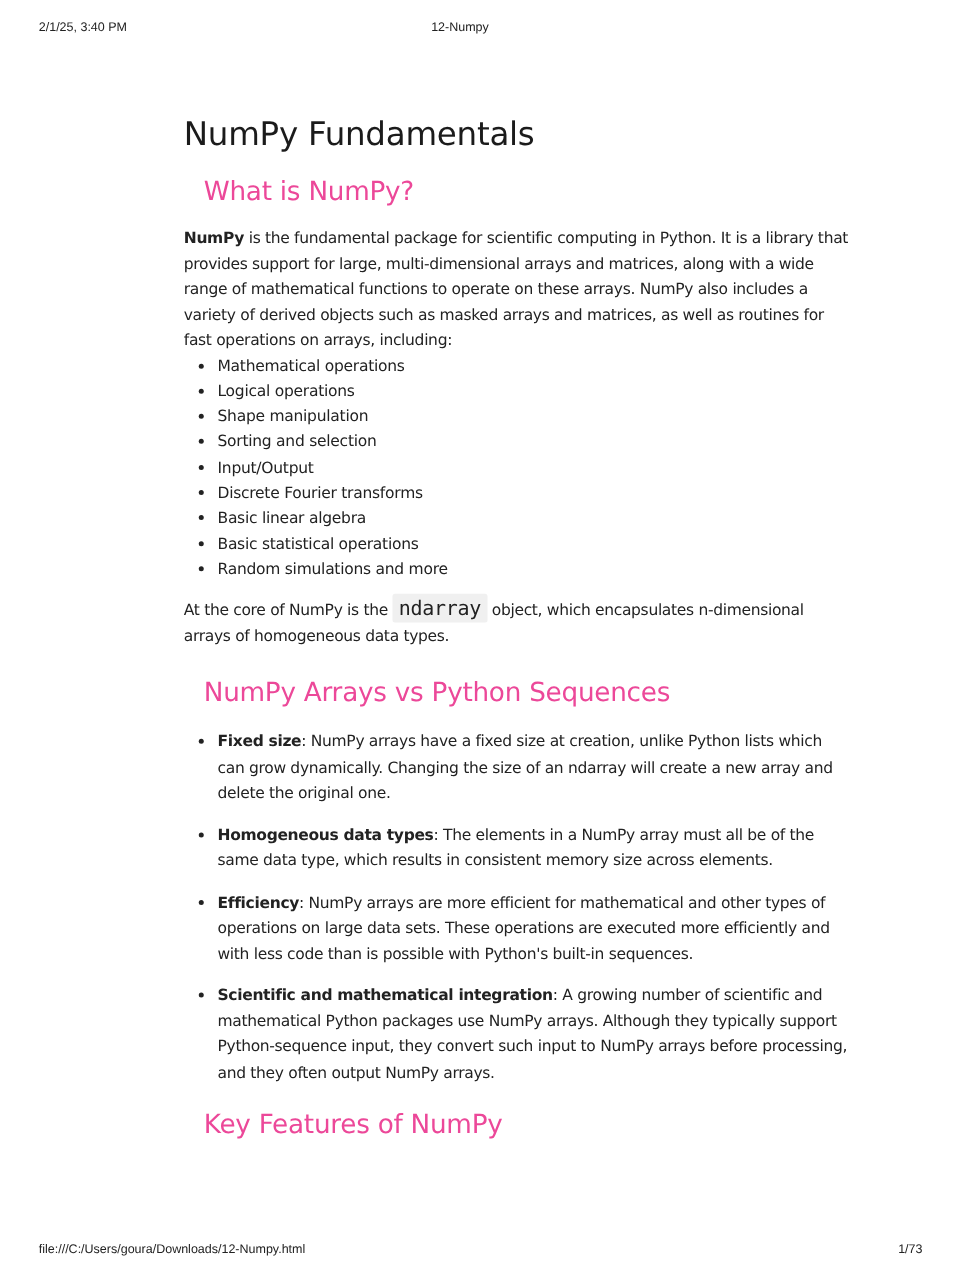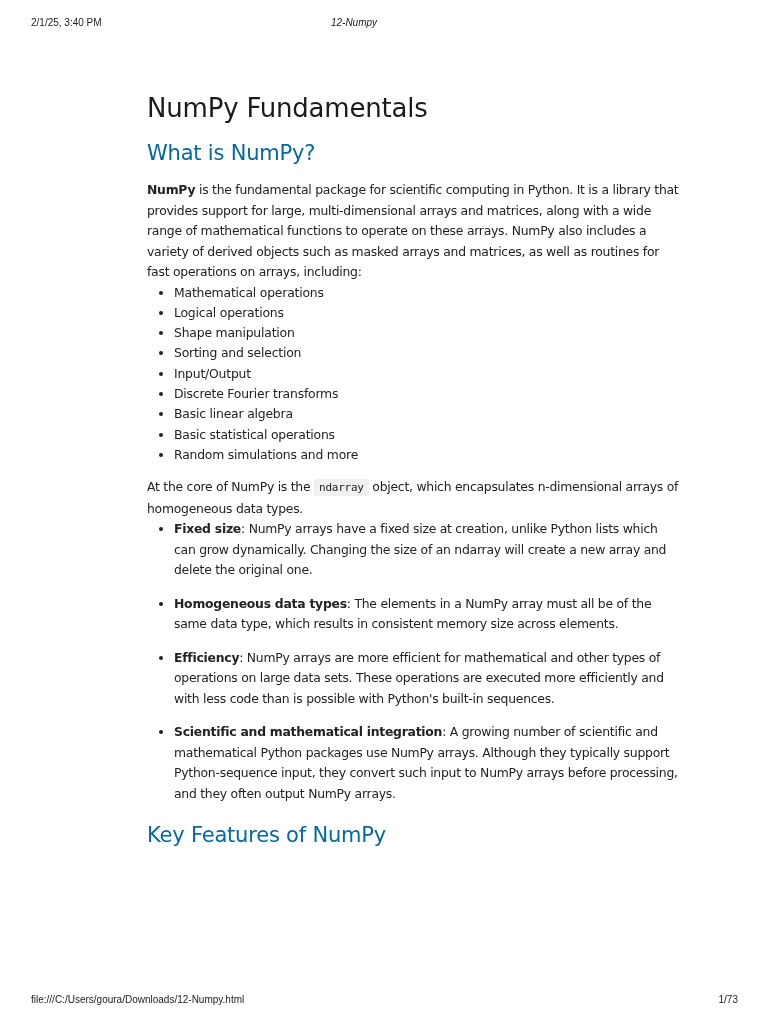--- a/index.html
+++ b/index.html
@@ -25,25 +25,24 @@
       color: #222;
       padding-left: 28px;
     }
     .print-header .date {
       position: absolute;
       left: 31px;
       top: 0;
     }
     .print-header .title {
       position: absolute;
-      left: 2px;
+      left: 16px;
       width: 704px;
       text-align: center;
       top: 0;
-      font-style: italic;
     }
     .print-footer {
       position: absolute;
       top: 994px;
       left: 0;
       width: 768px;
       font-family: "Liberation Sans", sans-serif;
       font-size: 10px;
       color: #222;
     }
@@ -72,22 +71,22 @@
       line-height: 36px;
       margin: 0 0 12px 0;
       color: #1b1b1b;
       letter-spacing: -0.2px;
     }
     h2 {
       font-family: "DejaVu Sans", sans-serif;
       font-weight: normal;
       font-size: 21px;
       line-height: 30px;
-      margin: 0;
-      color: #0369a1;
+      margin: 16px;
+      color: #ec4899;
       letter-spacing: -0.2px;
     }
     h2.what { margin-top: 0; margin-bottom: 12px; }
     h2.arrays { margin-top: 20px; margin-bottom: 14px; }
     h2.key { margin-top: 16px; }
     p {
       margin: 0;
       letter-spacing: -0.25px;
     }
     p.intro { margin-bottom: 0; }
@@ -102,21 +101,21 @@
       letter-spacing: -0.2px;
     }
     ul.diffs li {
       margin-bottom: 13px;
       letter-spacing: -0.25px;
     }
     ul.diffs li:last-child { margin-bottom: 16px; }
     b { font-weight: bold; }
     code {
       font-family: "DejaVu Sans Mono", monospace;
-      font-size: 11px;
+      font-size: 16px;
       background: #f0f0f0;
       padding: 2px 5px;
       border-radius: 2px;
     }
   </style>
 </head>
 <body>
 
 <div class="print-header">
   <span class="date">2/1/25, 3:40 PM</span>
@@ -137,20 +136,21 @@
     <li>Sorting and selection</li>
     <li>Input/Output</li>
     <li>Discrete Fourier transforms</li>
     <li>Basic linear algebra</li>
     <li>Basic statistical operations</li>
     <li>Random simulations and more</li>
   </ul>
 
   <p class="core"><span>At the core of NumPy is the </span><code>ndarray</code><span> object, which encapsulates n-dimensional arrays of homogeneous data types.</span></p>
 
+  <h2 class="arrays">NumPy Arrays vs Python Sequences</h2>
 
   <ul class="diffs">
     <li><b>Fixed size</b><span>: NumPy arrays have a fixed size at creation, unlike Python lists which can grow dynamically. Changing the size of an ndarray will create a new array and delete the original one.</span></li>
     <li><b>Homogeneous data types</b><span>: The elements in a NumPy array must all be of the same data type, which results in consistent memory size across elements.</span></li>
     <li><b>Efficiency</b><span>: NumPy arrays are more efficient for mathematical and other types of operations on large data sets. These operations are executed more efficiently and with less code than is possible with Python's built-in sequences.</span></li>
     <li><b>Scientific and mathematical integration</b><span>: A growing number of scientific and mathematical Python packages use NumPy arrays. Although they typically support Python-sequence input, they convert such input to NumPy arrays before processing, and they often output NumPy arrays.</span></li>
   </ul>
 
   <h2 class="key">Key Features of NumPy</h2>
 </div>

